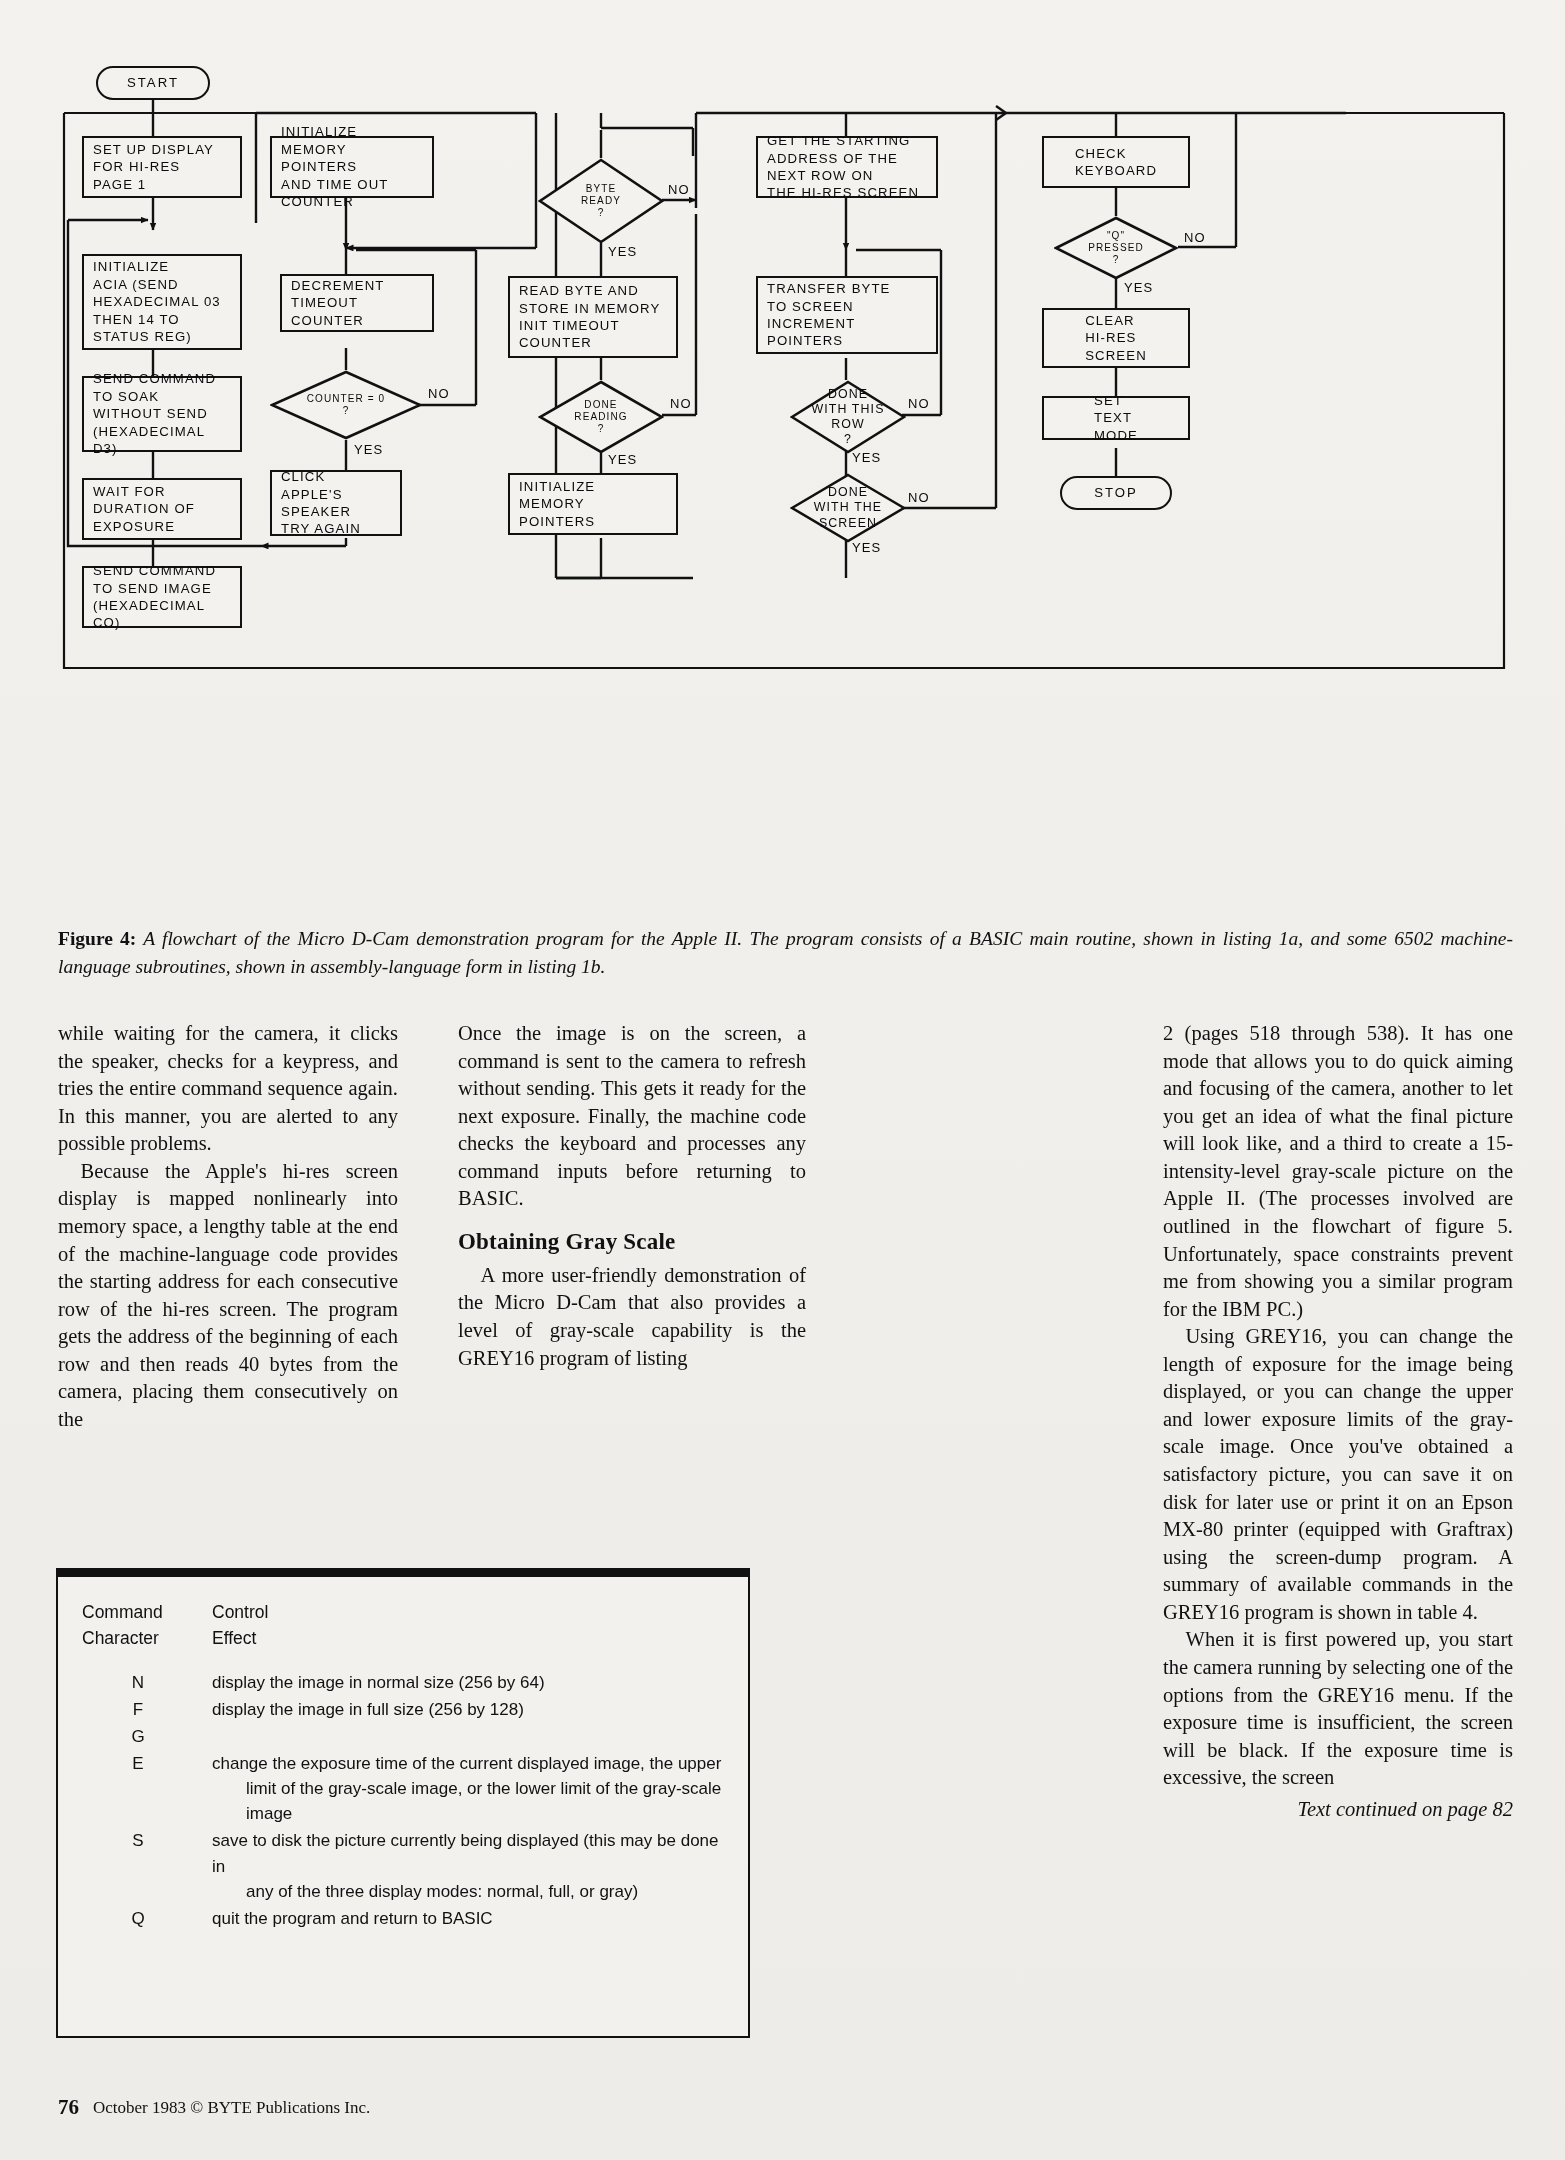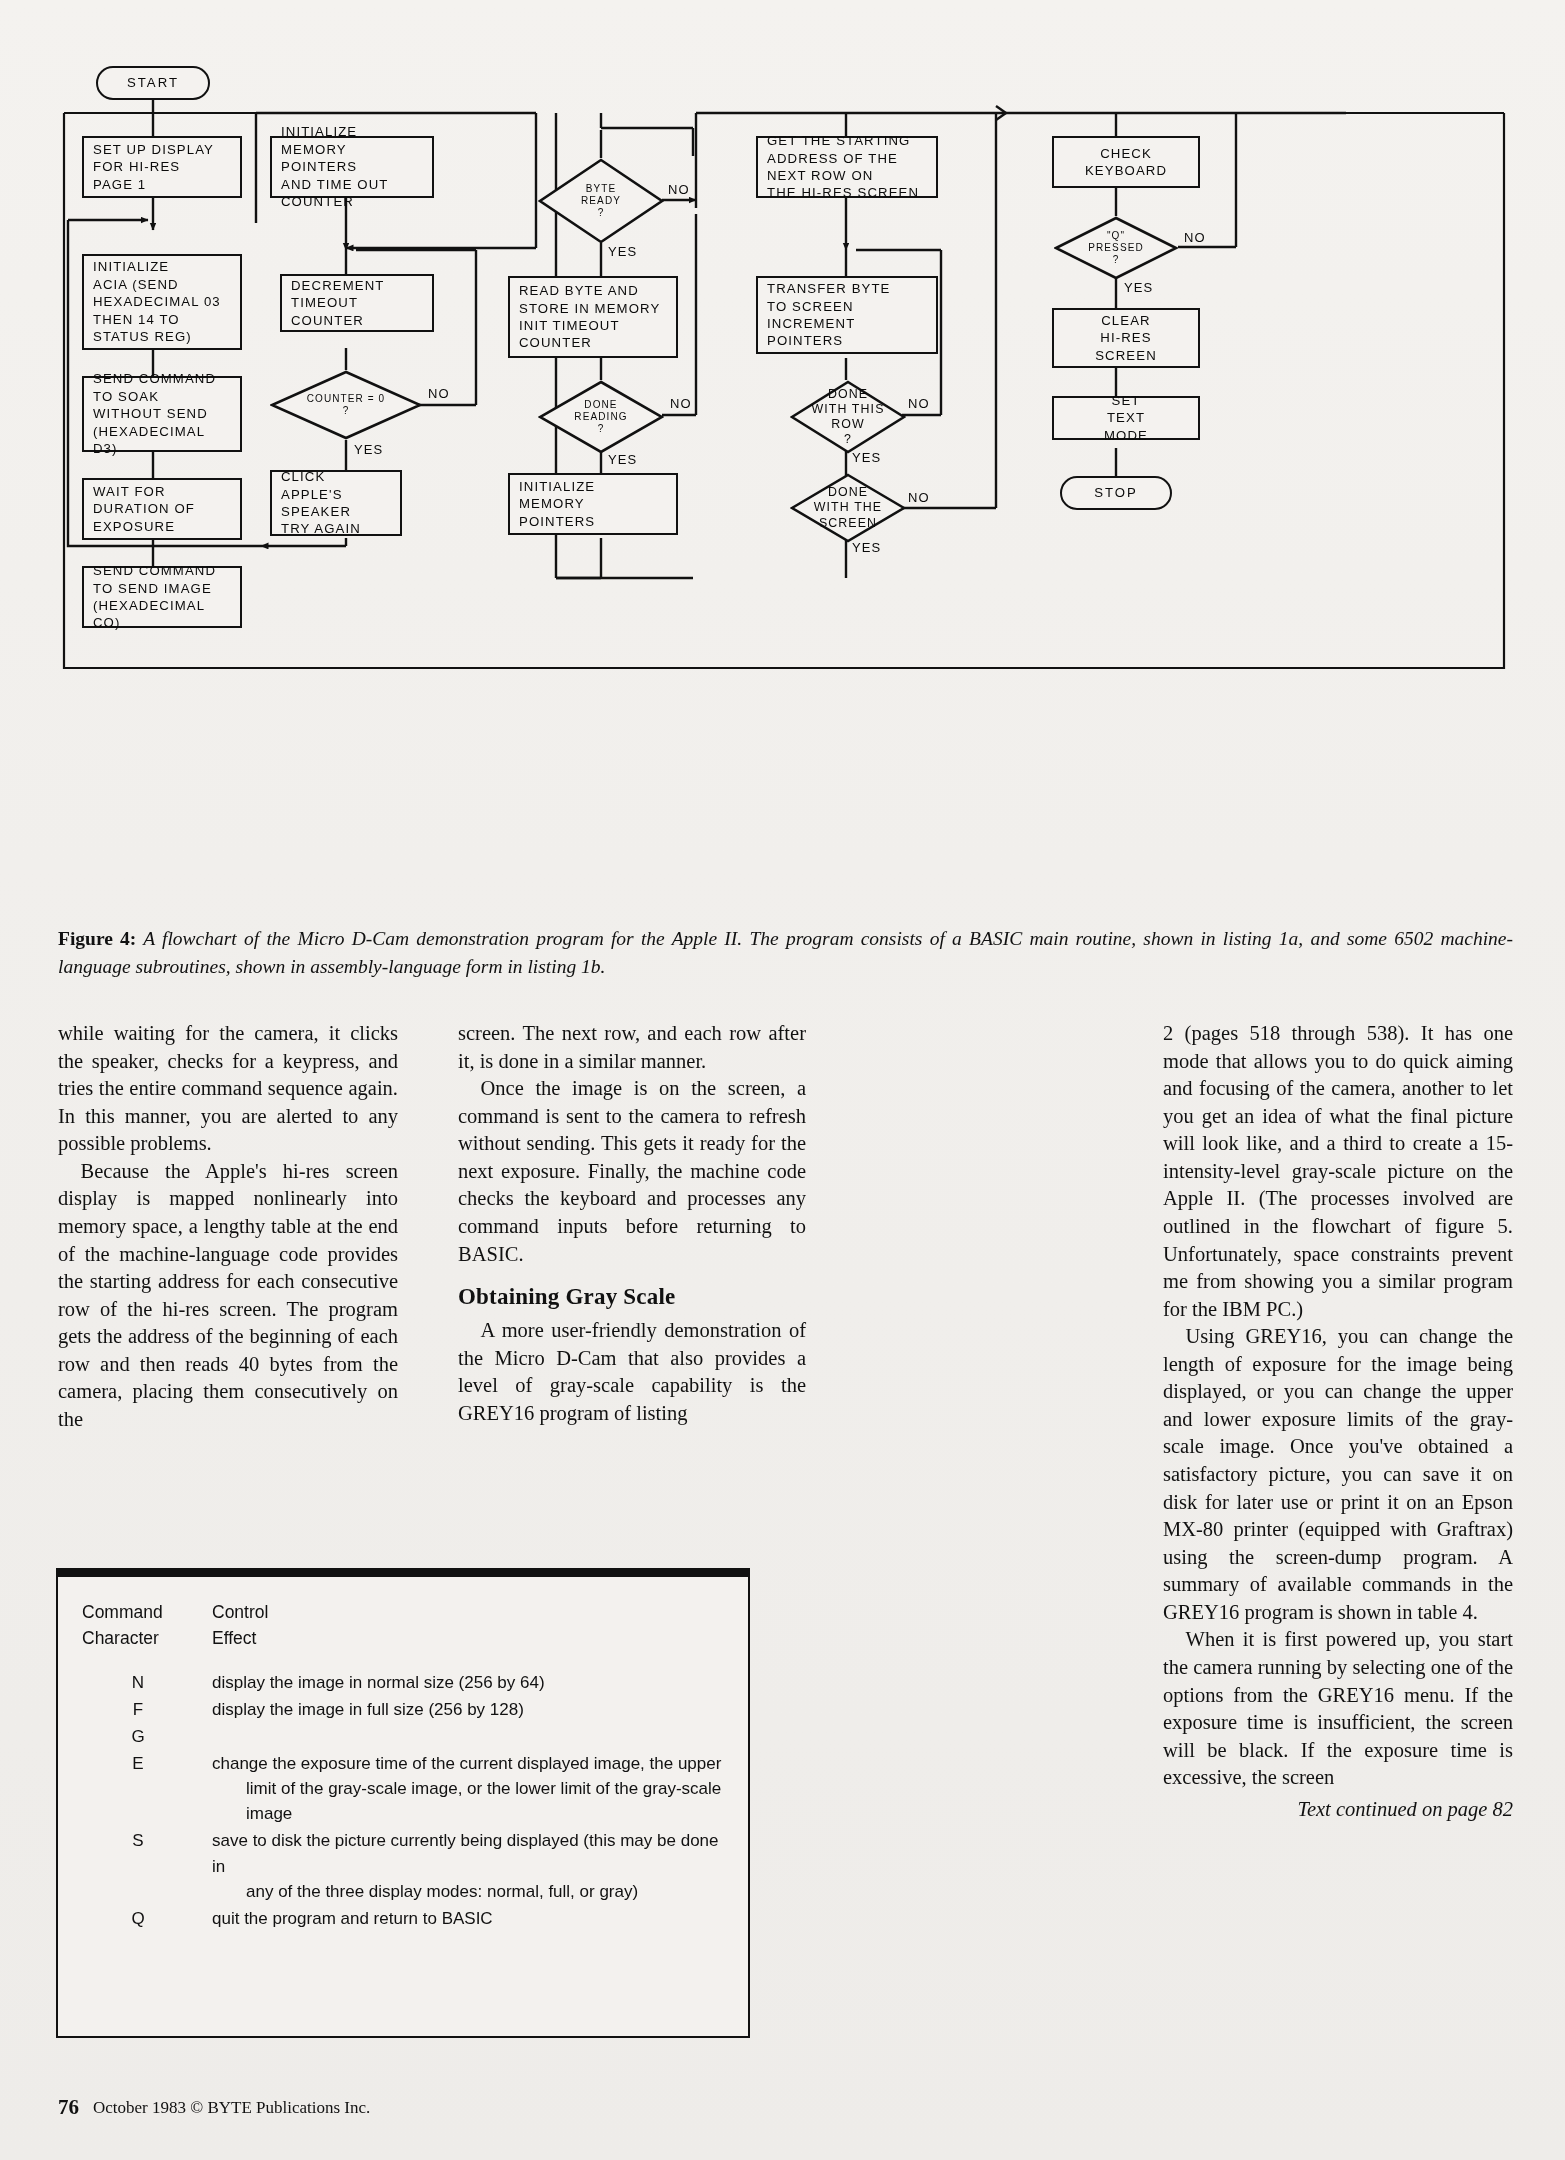--- a/index.html
+++ b/index.html
@@ -29,21 +29,21 @@
     font-size:13.2px;
     letter-spacing:1.1px;
     line-height:1.32;
     color:#0b0b0b;
     display:flex;
     align-items:center;
     padding:5px 9px;
     white-space:pre-line;
     z-index:3;
   }
-  .node.center{justify-content:center;text-align:center;margin-left:10px;}
+  .node.center{justify-content:center;text-align:left;}
   .node.left{justify-content:flex-start;text-align:left;}
   .node.term{
     border-radius:26px;
     justify-content:center;text-align:left;
     letter-spacing:2px;
   }
 
   
   .dec{position:absolute;z-index:3;}
   .dec .dia{
@@ -385,21 +385,20 @@
   </div>
 
   <div class="cols">
 
     <div class="col c1">
       <p>while waiting for the camera, it clicks the speaker, checks for a keypress, and tries the entire command sequence again. In this manner, you are alerted to any possible problems.</p>
       <p>Because the Apple's hi-res screen display is mapped nonlinearly into memory space, a lengthy table at the end of the machine-language code provides the starting address for each consecutive row of the hi-res screen. The program gets the address of the beginning of each row and then reads 40 bytes from the camera, placing them consecutively on the</p>
     </div>
 
     <div class="col c2">
-      <p>screen. The next row, and each row after it, is done in a similar manner.</p>
       <p>Once the image is on the screen, a command is sent to the camera to refresh without sending. This gets it ready for the next exposure. Finally, the machine code checks the keyboard and processes any command inputs before returning to BASIC.</p>
       <h3>Obtaining Gray Scale</h3>
       <p style="text-indent:1.1em;">A more user-friendly demonstration of the Micro D-Cam that also provides a level of gray-scale capability is the GREY16 program of listing</p>
     </div>
 
     <div class="col c3">
       <p>2 (pages 518 through 538). It has one mode that allows you to do quick aiming and focusing of the camera, another to let you get an idea of what the final picture will look like, and a third to create a 15-intensity-level gray-scale picture on the Apple II. (The processes involved are outlined in the flowchart of figure 5. Unfortunately, space constraints prevent me from showing you a similar program for the IBM PC.)</p>
       <p>Using GREY16, you can change the length of exposure for the image being displayed, or you can change the upper and lower exposure limits of the gray-scale image. Once you've obtained a satisfactory picture, you can save it on disk for later use or print it on an Epson MX-80 printer (equipped with Graftrax) using the screen-dump program. A summary of available commands in the GREY16 program is shown in table 4.</p>
       <p>When it is first powered up, you start the camera running by selecting one of the options from the GREY16 menu. If the exposure time is insufficient, the screen will be black. If the exposure time is excessive, the screen</p>
       <p style="text-indent:0;text-align:right;font-style:italic;margin-top:4px;">Text continued on page 82</p>

